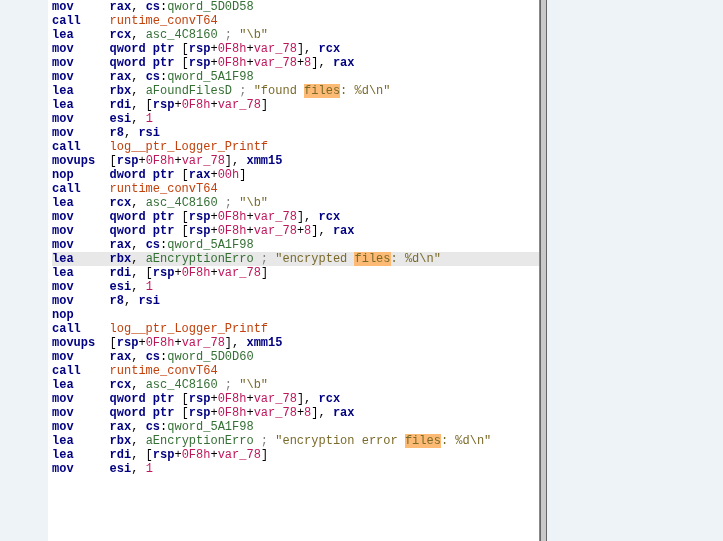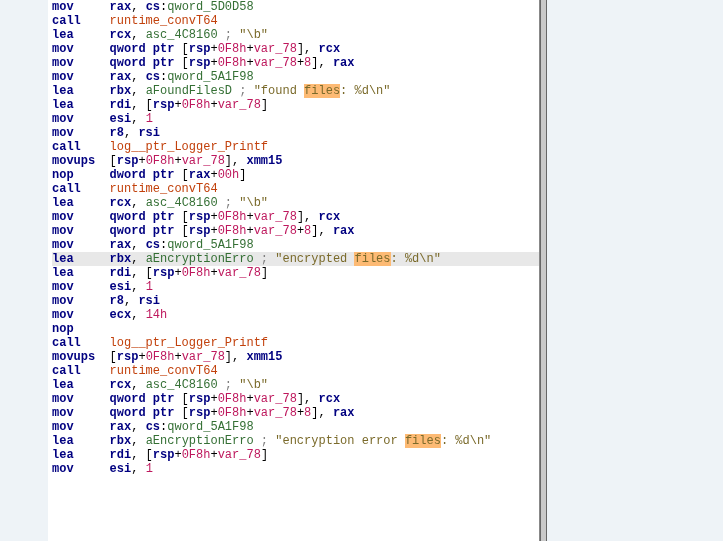--- a/index.html
+++ b/index.html
@@ -76,24 +76,24 @@
       <div class="row"><span class="mn">nop     </span><span class="reg">dword ptr</span><span class="txt"> [</span><span class="reg">rax</span><span class="txt">+</span><span class="num">00h</span><span class="txt">]</span></div>
       <div class="row"><span class="mn">call    </span><span class="call">runtime_convT64</span></div>
       <div class="row"><span class="mn">lea     </span><span class="reg">rcx</span><span class="txt">, </span><span class="sym">asc_4C8160</span><span class="txt"> </span><span class="cmt">; </span><span class="str">"\b"</span></div>
       <div class="row"><span class="mn">mov     </span><span class="reg">qword ptr</span><span class="txt"> [</span><span class="reg">rsp</span><span class="txt">+</span><span class="num">0F8h</span><span class="txt">+</span><span class="num">var_78</span><span class="txt">], </span><span class="reg">rcx</span></div>
       <div class="row"><span class="mn">mov     </span><span class="reg">qword ptr</span><span class="txt"> [</span><span class="reg">rsp</span><span class="txt">+</span><span class="num">0F8h</span><span class="txt">+</span><span class="num">var_78</span><span class="txt">+</span><span class="num">8</span><span class="txt">], </span><span class="reg">rax</span></div>
       <div class="row"><span class="mn">mov     </span><span class="reg">rax</span><span class="txt">, </span><span class="reg">cs</span><span class="txt">:</span><span class="sym">qword_5A1F98</span></div>
       <div class="row hl"><span class="mn">lea     </span><span class="reg">rbx</span><span class="txt">, </span><span class="sym">aEncryptionErro</span><span class="txt"> </span><span class="cmt">; </span><span class="str">"encrypted </span><span class="mark">files</span><span class="str">: %d\n"</span></div>
       <div class="row"><span class="mn">lea     </span><span class="reg">rdi</span><span class="txt">, [</span><span class="reg">rsp</span><span class="txt">+</span><span class="num">0F8h</span><span class="txt">+</span><span class="num">var_78</span><span class="txt">]</span></div>
       <div class="row"><span class="mn">mov     </span><span class="reg">esi</span><span class="txt">, </span><span class="num">1</span></div>
       <div class="row"><span class="mn">mov     </span><span class="reg">r8</span><span class="txt">, </span><span class="reg">rsi</span></div>
-      <div class="row"><span class="mn">mov     </span><span class="reg">ecx</span><span class="txt">, </span><span class="num">14h</span></div>
       <div class="row"><span class="mn">nop     </span></div>
       <div class="row"><span class="mn">call    </span><span class="call">log__ptr_Logger_Printf</span></div>
       <div class="row"><span class="mn">movups  </span><span class="txt">[</span><span class="reg">rsp</span><span class="txt">+</span><span class="num">0F8h</span><span class="txt">+</span><span class="num">var_78</span><span class="txt">], </span><span class="reg">xmm15</span></div>
+      <div class="row"><span class="mn">mov     </span><span class="reg">rax</span><span class="txt">, </span><span class="reg">cs</span><span class="txt">:</span><span class="sym">qword_5D0D60</span></div>
       <div class="row"><span class="mn">call    </span><span class="call">runtime_convT64</span></div>
       <div class="row"><span class="mn">lea     </span><span class="reg">rcx</span><span class="txt">, </span><span class="sym">asc_4C8160</span><span class="txt"> </span><span class="cmt">; </span><span class="str">"\b"</span></div>
       <div class="row"><span class="mn">mov     </span><span class="reg">qword ptr</span><span class="txt"> [</span><span class="reg">rsp</span><span class="txt">+</span><span class="num">0F8h</span><span class="txt">+</span><span class="num">var_78</span><span class="txt">], </span><span class="reg">rcx</span></div>
       <div class="row"><span class="mn">mov     </span><span class="reg">qword ptr</span><span class="txt"> [</span><span class="reg">rsp</span><span class="txt">+</span><span class="num">0F8h</span><span class="txt">+</span><span class="num">var_78</span><span class="txt">+</span><span class="num">8</span><span class="txt">], </span><span class="reg">rax</span></div>
       <div class="row"><span class="mn">mov     </span><span class="reg">rax</span><span class="txt">, </span><span class="reg">cs</span><span class="txt">:</span><span class="sym">qword_5A1F98</span></div>
       <div class="row"><span class="mn">lea     </span><span class="reg">rbx</span><span class="txt">, </span><span class="sym">aEncryptionErro</span><span class="txt"> </span><span class="cmt">; </span><span class="str">"encryption error </span><span class="mark">files</span><span class="str">: %d\n"</span></div>
       <div class="row"><span class="mn">lea     </span><span class="reg">rdi</span><span class="txt">, [</span><span class="reg">rsp</span><span class="txt">+</span><span class="num">0F8h</span><span class="txt">+</span><span class="num">var_78</span><span class="txt">]</span></div>
       <div class="row"><span class="mn">mov     </span><span class="reg">esi</span><span class="txt">, </span><span class="num">1</span></div>
     </div>
   <div class="right-strip"></div>

